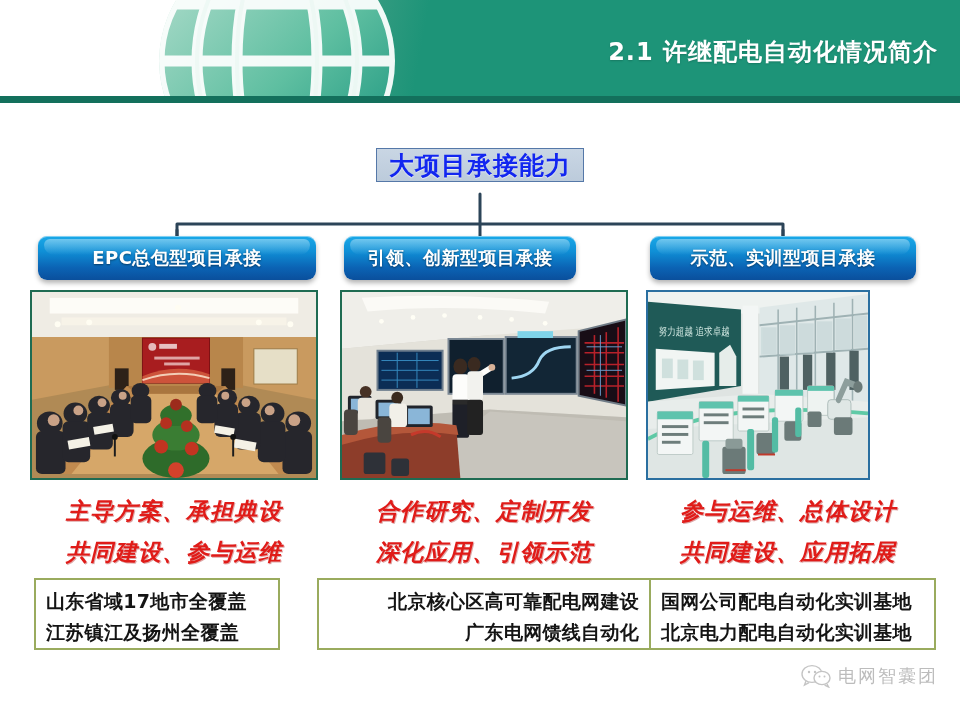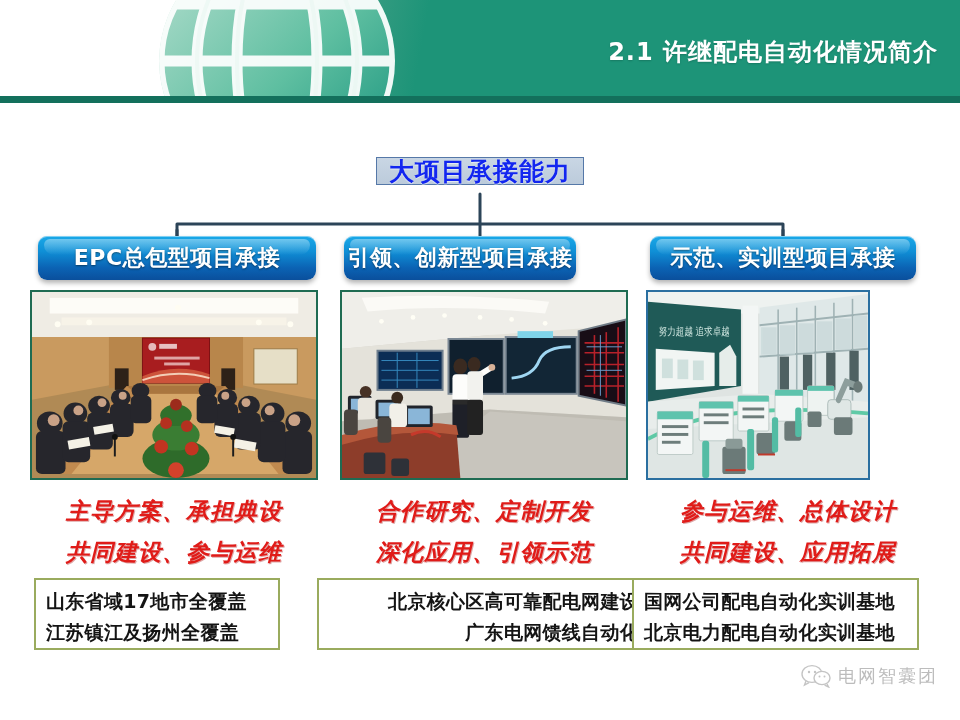--- a/index.html
+++ b/index.html
@@ -44,26 +44,25 @@
     color:#ffffff;
     font-size:24px;font-weight:bold;
     letter-spacing:1px;
     text-shadow:0 1px 2px rgba(0,0,0,.18);
     white-space:nowrap;
     font-family:"DejaVu Sans","Liberation Sans",sans-serif;
   }
 
   
   .top-node{
-    position:absolute;left:376px;top:148px;width:208px;height:28px;
+    position:absolute;left:376px;top:148px;width:208px;height:34px;
     background:linear-gradient(180deg,#c9d6e4 0%,#bccbdb 100%);
     border:1px solid #5578a8;
-    display:flex;align-items:center;justify-content:center;
+    display:flex;justify-content:center;
     box-sizing:border-box;
-    margin-top:9px;
   }
   .top-node-label{
     color:#1226f0;font-size:25px;font-weight:bold;letter-spacing:1px;
     text-shadow:0 1px 1px rgba(255,255,255,.6);
   }
 
   
   .connector{
     position:absolute;left:0;top:190px;width:960px;height:56px;
     pointer-events:none;
@@ -79,21 +78,21 @@
     box-sizing:border-box;
   }
   .pill::after{
     content:"";position:absolute;left:6px;right:6px;top:3px;height:16px;
     border-radius:7px 7px 12px 12px;
     background:linear-gradient(180deg,rgba(255,255,255,.38),rgba(255,255,255,0));
     pointer-events:none;
   }
   .pill-label{
     position:relative;z-index:2;
-    color:#ffffff;font-size:22px;font-weight:bold;letter-spacing:.5px;
+    color:#ffffff;font-size:18px;font-weight:bold;letter-spacing:.5px;
     text-shadow:0 1px 2px rgba(0,0,0,.45);
     white-space:nowrap;
   }
   .pill-1{left:38px;width:278px;}
   .pill-2{left:344px;width:232px;}
   .pill-3{left:650px;width:266px;}
 
   
   .photo{
     position:absolute;top:290px;height:190px;
@@ -126,21 +125,21 @@
   
   .factbox{
     position:absolute;top:578px;height:72px;
     border:2px solid #9aab5e;
     background:#ffffff;
     box-sizing:border-box;
     padding:6px 10px 0 10px;
   }
   .factbox-1{left:34px;width:246px;}
   .factbox-2{left:317px;width:334px;text-align:right;}
-  .factbox-3{left:632px;width:287px;}
+  .factbox-3{left:649px;width:287px;}
   .factline{
     color:#141414;font-size:19px;font-weight:bold;
     line-height:31px;white-space:nowrap;
     letter-spacing:.3px;
   }
 
   
   .watermark{
     position:absolute;right:22px;top:664px;
     display:flex;align-items:center;gap:7px;

